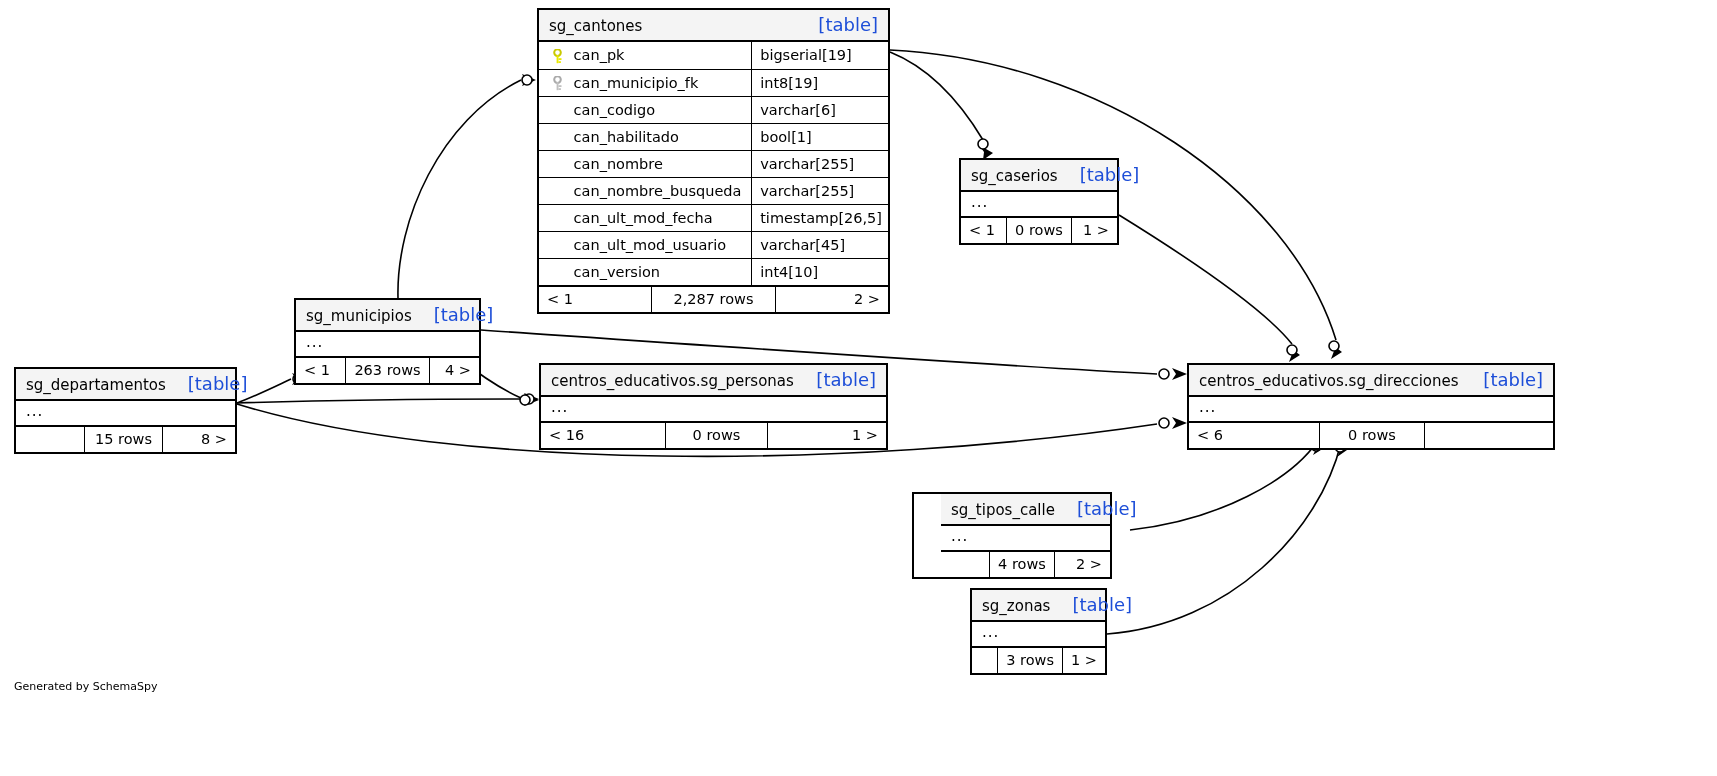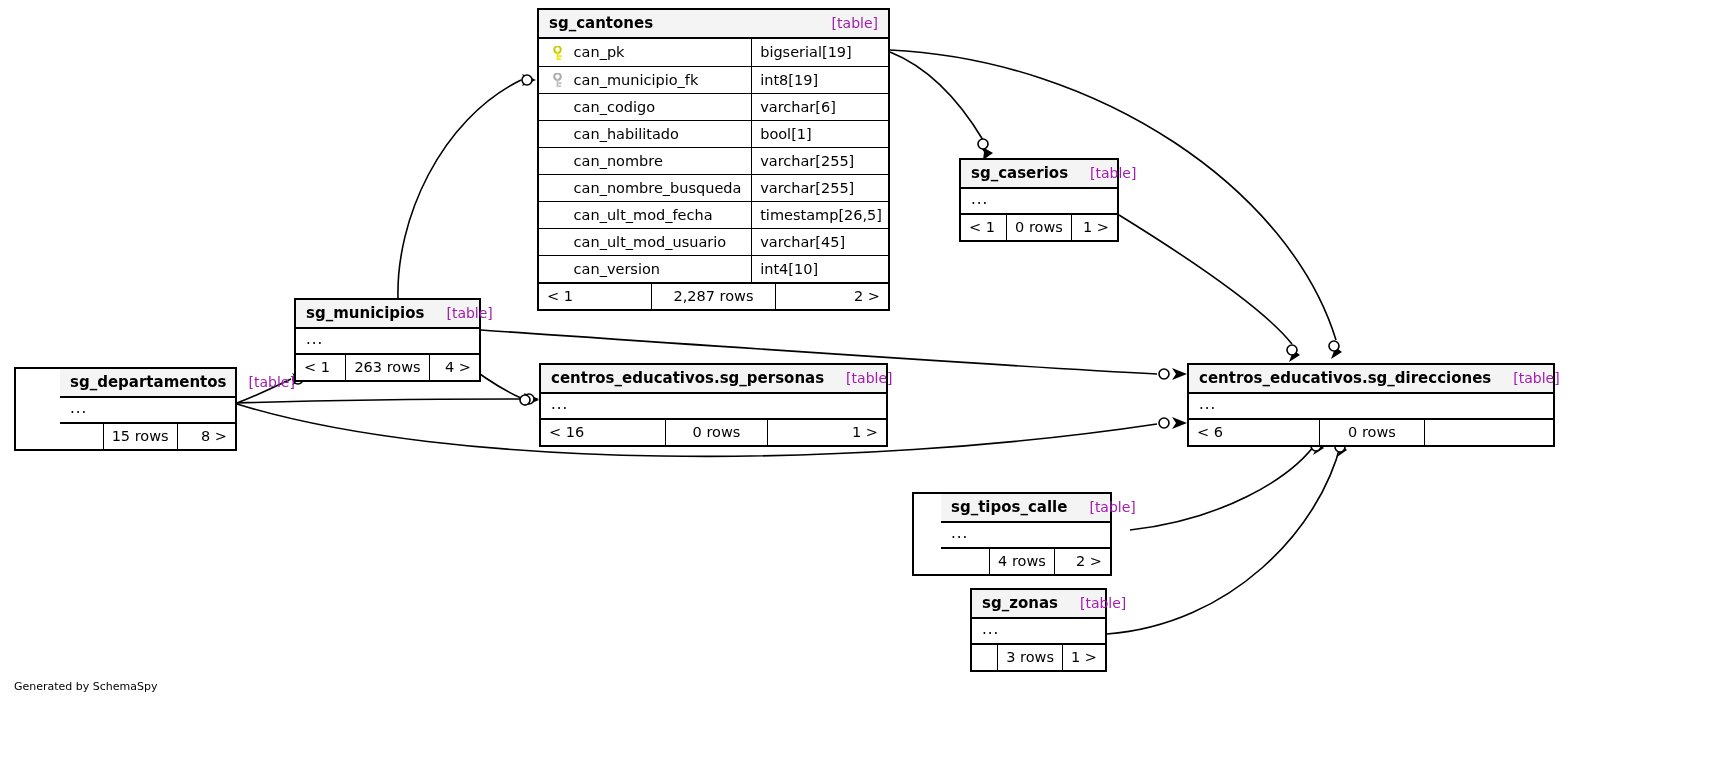--- a/index.html
+++ b/index.html
@@ -40,28 +40,28 @@
     background: #f4f4f4;
     border-bottom: 2px solid #000000;
     padding: 4px 10px 5px 10px;
     display: flex;
     align-items: baseline;
     justify-content: space-between;
     gap: 22px;
     white-space: nowrap;
   }
   .node-title .tname {
-    font-weight: bold;
+    font-weight: normal;
     font-size: 15px;
     color: #000000;
     text-align: center;
   }
   .node-title .ttag {
-    font-size: 14px;
-    color: #a21caf;
+    font-size: 18px;
+    color: #1d4ed8;
     font-weight: normal;
   }
 
   
   .cols { display: table; width: 100%; border-collapse: collapse; }
   .col-row { display: table-row; }
   .col-name, .col-type {
     display: table-cell;
     border-top: 1px solid #000000;
     font-size: 14.5px;
@@ -303,21 +303,21 @@
       <span class="ttag">[table]</span>
     </div>
     <div class="node-body-ellipsis">...</div>
     <div class="node-foot">
       <div class="foot-cell fc-left" style="width:42px;">&lt; 1</div>
       <div class="foot-cell fc-center">263 rows</div>
       <div class="foot-cell fc-right" style="width:42px;">4 &gt;</div>
     </div>
   </div>
 
-  <div class="node" style="left:14px; top:367px; width:223px;padding-left:44px;">
+  <div class="node" style="left:14px; top:367px; width:223px;">
     <div class="node-title">
       <span class="tname">sg_departamentos</span>
       <span class="ttag">[table]</span>
     </div>
     <div class="node-body-ellipsis">...</div>
     <div class="node-foot">
       <div class="foot-cell fc-left" style="width:52px;"></div>
       <div class="foot-cell fc-center">15 rows</div>
       <div class="foot-cell fc-right" style="width:56px;">8 &gt;</div>
     </div>

